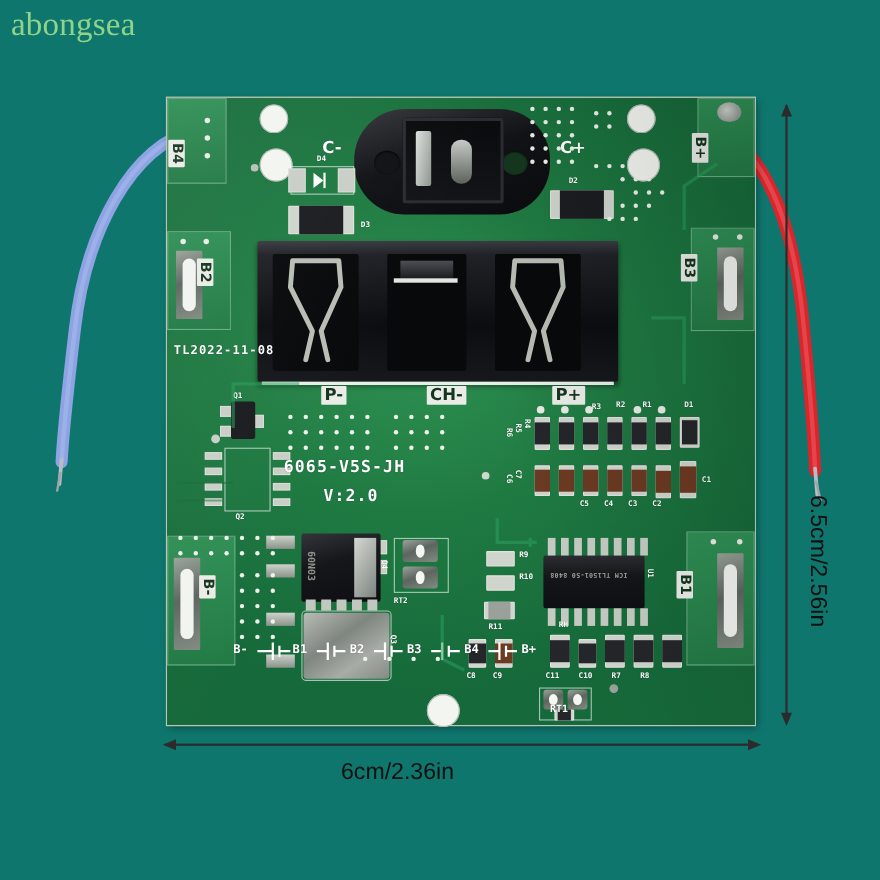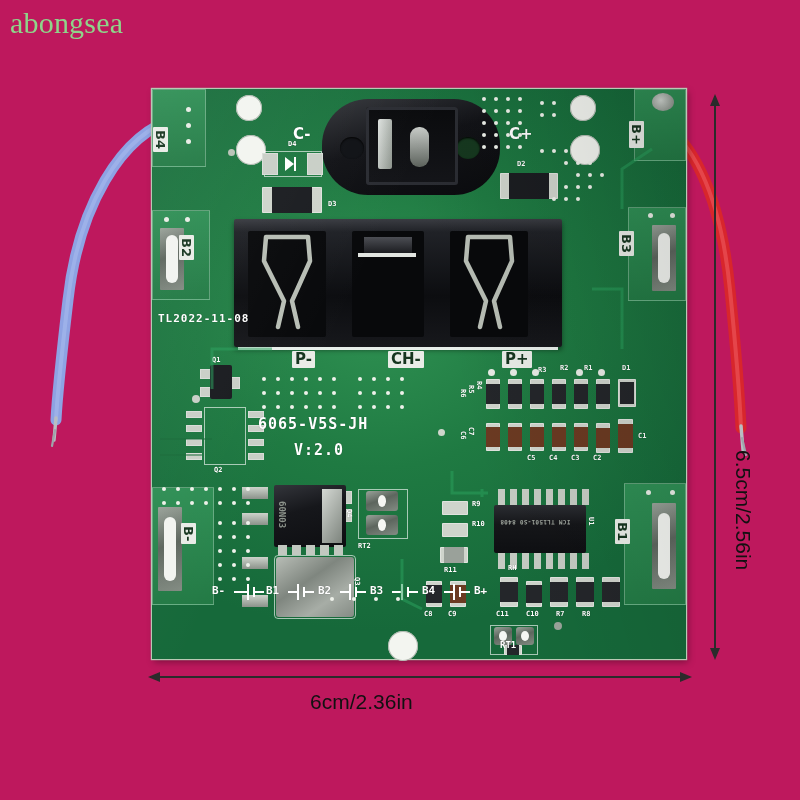--- a/index.html
+++ b/index.html
@@ -3,21 +3,21 @@
 <meta charset="utf-8">
 <style>
   * { box-sizing: border-box; }
   html, body {
     margin: 0; padding: 0;
     width: 800px; height: 800px;
     background: #ffffff;
     font-family: "Liberation Sans", sans-serif;
     overflow: hidden;
   }
-  #stage { position: relative; width: 800px; height: 800px; background: #be185d; }
+  #stage { position: relative; width: 800px; height: 800px; background: #0f766e; }
 
   
   #watermark {
     position: absolute; left: 10px; top: 6px;
     font-family: "Liberation Serif", serif;
     font-size: 30px; color: #8fd48a; letter-spacing: .2px;
     white-space: nowrap;
   }
 
   

